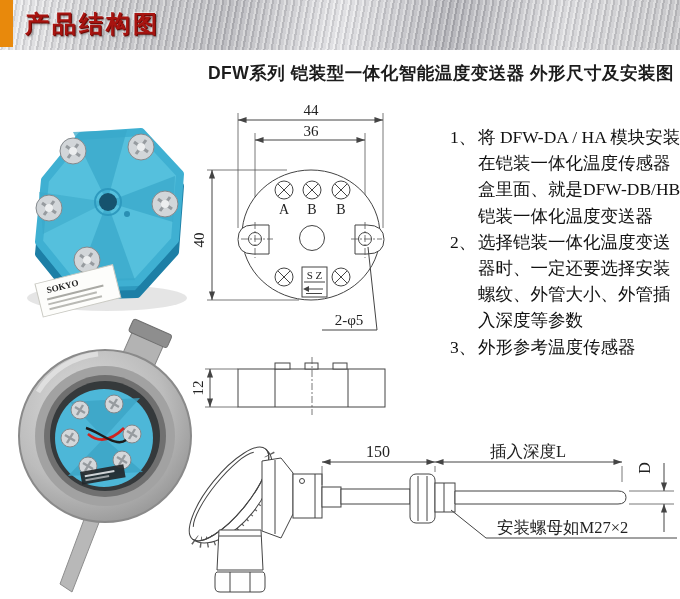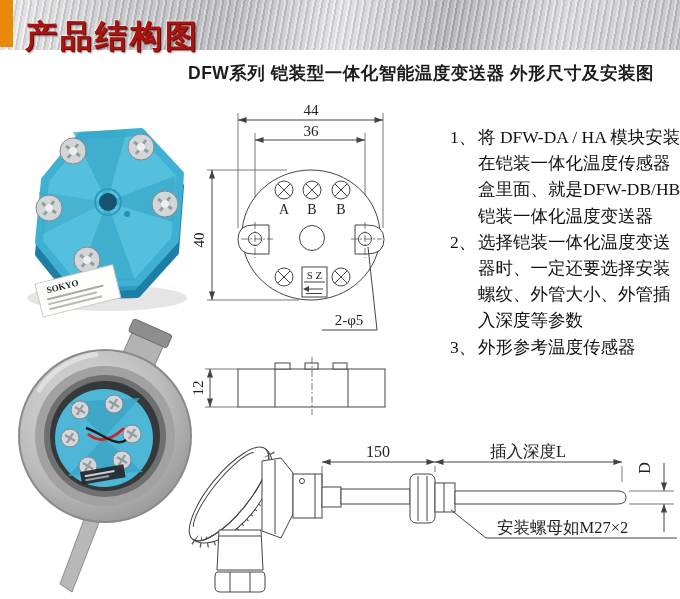--- a/index.html
+++ b/index.html
@@ -5,26 +5,26 @@
   html,body{margin:0;padding:0;}
   body{width:680px;height:599px;position:relative;background:#fff;overflow:hidden;
        font-family:"Liberation Sans",sans-serif;}
   
   .banner{position:absolute;left:0;top:0;width:680px;height:50px;
     background:
       repeating-linear-gradient(100deg, rgba(255,255,255,.38) 0 2px, rgba(110,110,118,.22) 2px 4px, rgba(210,210,215,.25) 4px 7px),
       linear-gradient(100deg,#f0f0f1 0%,#c7c7c9 18%,#b7b7bb 34%,#e7e7e9 50%,#adadb2 66%,#dcdcde 82%,#c3c3c5 100%);
   }
   .accent-bar{position:absolute;left:0;top:0;width:13px;height:47px;background:#e8890c;}
-  .banner-title{position:absolute;left:25px;top:15px;font-size:32px;font-weight:900;
+  .banner-title{position:absolute;left:25px;top:8px;font-size:24px;font-weight:900;
     letter-spacing:3px;color:#a81410;
     text-shadow:1px 1px 0 #6e0b07,2px 2px 2px rgba(0,0,0,.35),-1px -1px 1px rgba(255,255,255,.55);}
   
   .subtitle{position:absolute;left:188px;top:61px;width:486px;font-size:17.5px;
-    font-weight:700;color:#1c1c1c;letter-spacing:.5px;}
+    font-weight:700;color:#1c1c1c;letter-spacing:.5px;text-align:right;}
   
   .instructions{position:absolute;left:450px;top:124px;width:232px;
     font-family:"Liberation Serif",serif;font-size:17.5px;line-height:26.2px;color:#111;}
   .inst{display:flex;}
   .inst-num{width:28px;flex:0 0 28px;}
   .inst-body{flex:1;}
   
   svg{position:absolute;overflow:visible;}
   svg text{font-family:"Liberation Serif",serif;fill:#222;}
   .dim-txt{font-size:15px;}

